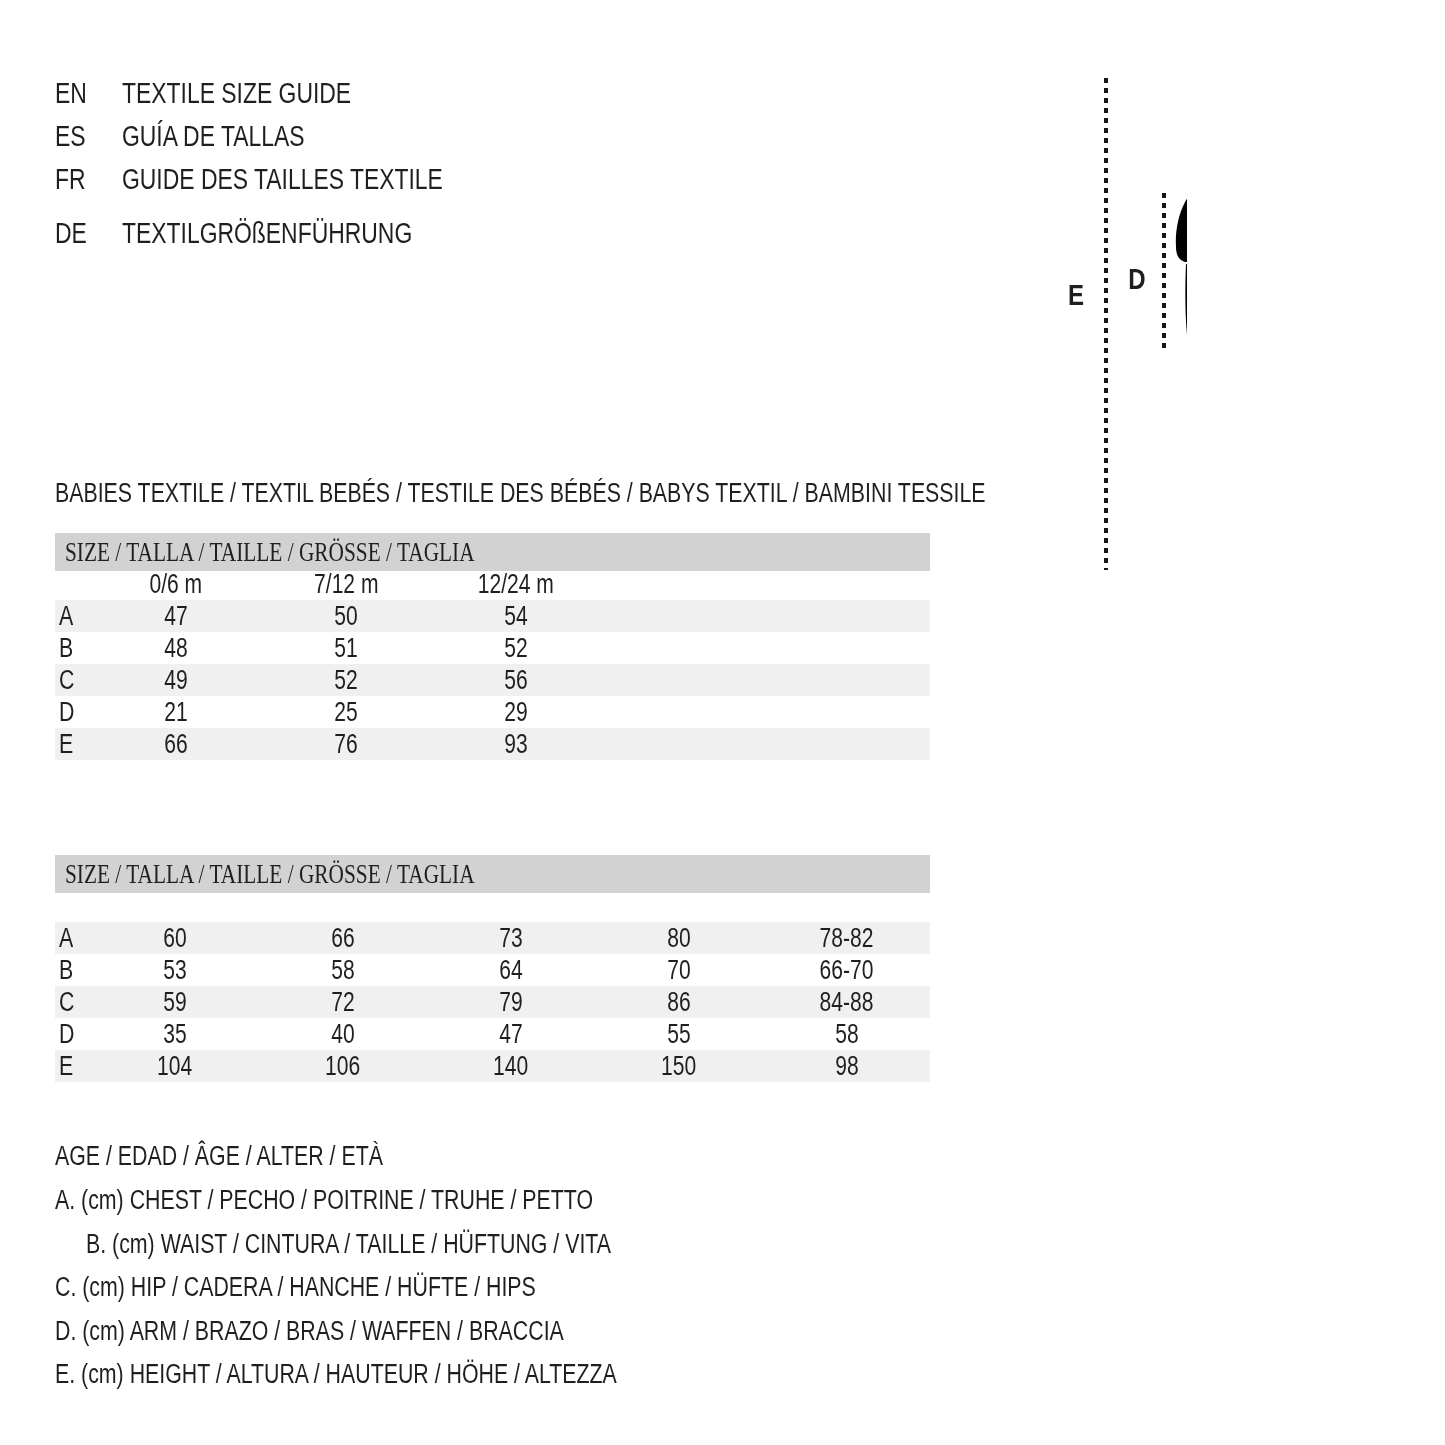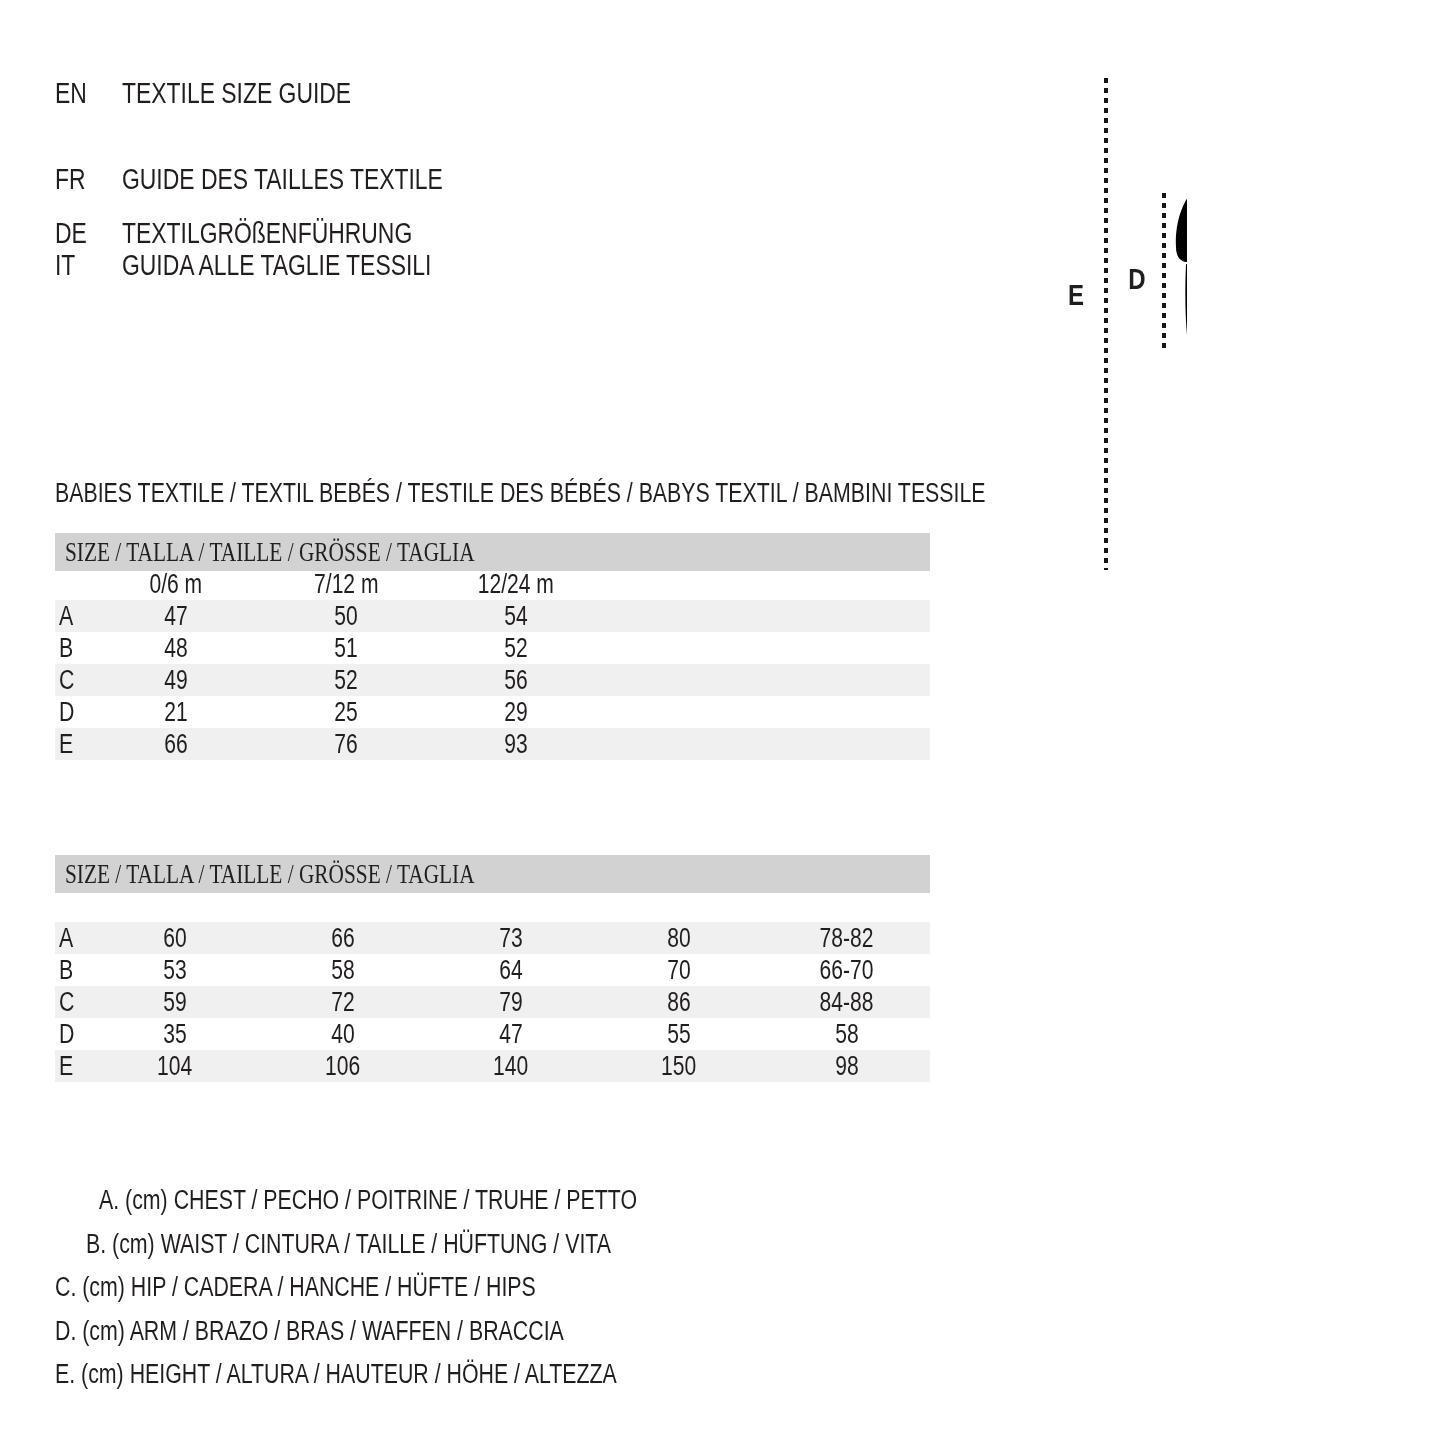--- a/index.html
+++ b/index.html
@@ -43,31 +43,31 @@
 </style>
 </head>
 <body>
 
 <div class="canvas">
 
   <div class="lang-row" style="top:78px">
     <span class="lang-code"><span class="cond">EN</span></span>
     <span class="cond">TEXTILE SIZE GUIDE</span>
   </div>
+  <div class="lang-row" style="top:121px">
+    <span class="lang-code"><span class="cond">ES</span></span>
+    <span class="cond">GUÍA DE TALLAS</span>
+  </div>
   <div class="lang-row" style="top:164px">
     <span class="lang-code"><span class="cond">FR</span></span>
     <span class="cond">GUIDE DES TAILLES TEXTILE</span>
   </div>
   <div class="lang-row" style="top:218px">
     <span class="lang-code"><span class="cond">DE</span></span>
     <span class="cond">TEXTILGRÖßENFÜHRUNG</span>
-  </div>
-  <div class="lang-row" style="top:250px">
-    <span class="lang-code"><span class="cond">IT</span></span>
-    <span class="cond">GUIDA ALLE TAGLIE TESSILI</span>
   </div>
 
   <div class="vdash" style="left:1104px; top:78px;  height:492px;"></div>
   <div class="vdash" style="left:1162px; top:193px; height:160px;"></div>
   <div class="mlabel" style="left:1066px; top:280px;"><span class="condc">E</span></div>
   <div class="mlabel" style="left:1126px; top:264px;"><span class="condc">D</span></div>
 
   <svg class="silhouette" viewBox="0 0 170 500" width="170" height="500" aria-hidden="true">
     <g fill="#010101">
       <path d="M80 0 C62 0 48 10 44 28 C41 44 42 62 48 76 C52 84 56 88 58 92 L58 102 C62 106 70 109 78 109 L94 109 C96 105 97 99 96 94 L96 88 C104 80 111 70 114 56 C117 40 114 22 106 12 C99 3 90 0 80 0 Z"></path>
@@ -172,19 +172,20 @@
   </div>
   <div class="trow gray" style="top:1050px;">
     <span class="rl"><span class="cond">E</span></span>
     <span class="cell5"><span class="condc">104</span></span>
     <span class="cell5"><span class="condc">106</span></span>
     <span class="cell5"><span class="condc">140</span></span>
     <span class="cell5"><span class="condc">150</span></span>
     <span class="cell5"><span class="condc">98</span></span>
   </div>
 
-  <div class="legend-line" style="top:1185px;margin-left:44px;"><span class="cond">A. (cm) CHEST / PECHO / POITRINE / TRUHE / PETTO</span></div>
+  <div class="legend-line" style="top:1141px;"><span class="cond">AGE / EDAD / ÂGE / ALTER / ETÀ</span></div>
+  <div class="legend-line" style="top:1185px;"><span class="cond">A. (cm) CHEST / PECHO / POITRINE / TRUHE / PETTO</span></div>
   <div class="legend-line" style="top:1229px;margin-left:31px;"><span class="cond">B. (cm) WAIST / CINTURA / TAILLE / HÜFTUNG / VITA</span></div>
   <div class="legend-line" style="top:1272px;"><span class="cond">C. (cm) HIP / CADERA / HANCHE / HÜFTE / HIPS</span></div>
   <div class="legend-line" style="top:1316px;"><span class="cond">D. (cm) ARM / BRAZO / BRAS / WAFFEN / BRACCIA</span></div>
   <div class="legend-line" style="top:1359px;"><span class="cond">E. (cm) HEIGHT / ALTURA / HAUTEUR / HÖHE / ALTEZZA</span></div>
 
 </div>
 
 </body></html>

